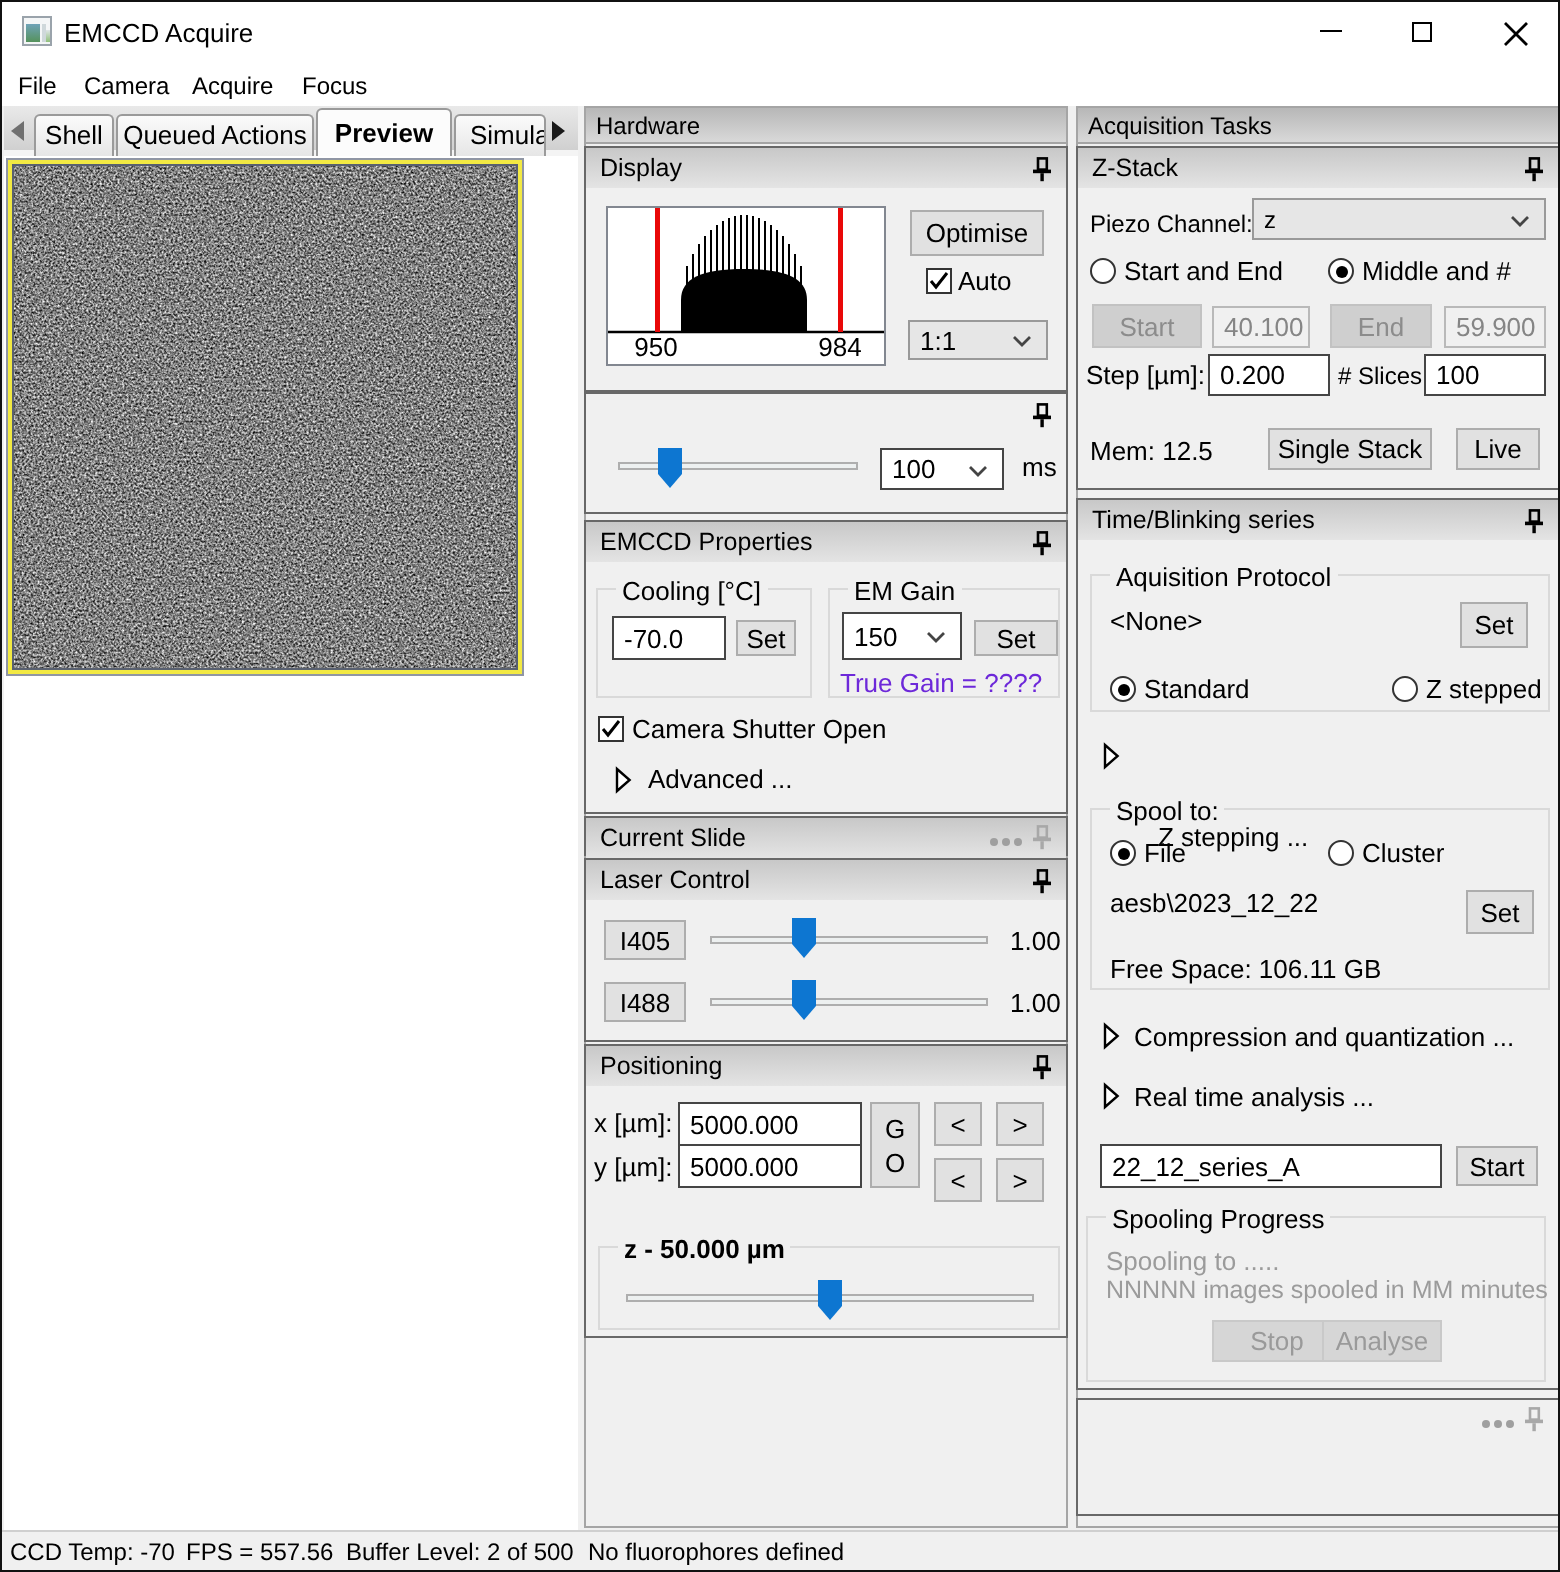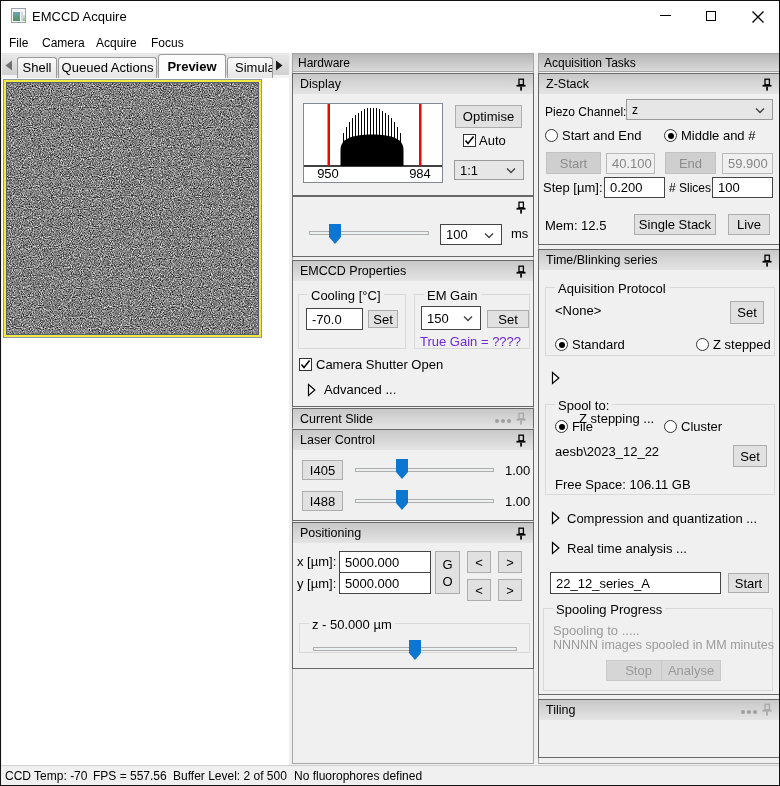--- a/index.html
+++ b/index.html
@@ -243,21 +243,21 @@
   </svg>
   <div class="lbl" style="left:4px;top:31px;">x [µm]:</div>
   <div class="inp" style="left:46px;top:28px;width:92px;height:22px;">5000.000</div>
   <div class="lbl" style="left:4px;top:53px;">y [µm]:</div>
   <div class="inp" style="left:46px;top:49px;width:92px;height:22px;">5000.000</div>
   <div class="btn" style="left:142px;top:28px;width:25px;height:43px;line-height:17px;">G<br>O</div>
   <div class="btn" style="left:174px;top:28px;width:24px;height:22px;">&lt;</div>
   <div class="btn" style="left:205px;top:28px;width:24px;height:22px;">&gt;</div>
   <div class="btn" style="left:174px;top:56px;width:24px;height:22px;">&lt;</div>
   <div class="btn" style="left:205px;top:56px;width:24px;height:22px;">&gt;</div>
-  <div class="gbox" style="left:6px;top:100px;width:231px;height:30px;">
+  <div class="gbox" style="left:6px;top:100px;width:231px;height:42px;font-weight:bold;">
     <div class="glab">z - 50.000 µm</div>
     <div class="track" style="left:13px;top:23px;width:204px;"></div>
     <svg class="abs" style="left:109px;top:16px;" width="12" height="20" viewBox="0 0 12 20">
         <path d="M0,0 H12 V13 L6,20 L0,13 Z" fill="#0d76d1"></path>
       </svg>
   </div>
 </div>
 
 <div class="abs" style="left:537px;top:52px;width:242px;height:711px;border:1px solid #a5a5a5;background:#f0f0f0;"></div>
 <div class="abs phdr" style="left:537px;top:52px;width:242px;height:19px;">Acquisition Tasks</div>
@@ -335,21 +335,20 @@
   <div class="gbox" style="left:4px;top:358px;width:230px;height:83px;">
     <div class="glab">Spooling Progress</div>
     <div class="lbl" style="left:9px;top:14px;color:#9b9b9b;">Spooling to .....</div>
     <div class="lbl" style="left:9px;top:29px;color:#9b9b9b;font-size:12.5px;">NNNNN images spooled in MM minutes</div>
     <div class="btn dis2" style="left:62px;top:51px;width:65px;height:21px;">Stop</div>
     <div class="btn dis2" style="left:117px;top:51px;width:60px;height:21px;">Analyse</div>
   </div>
 </div>
 
 <div class="abs sec" style="left:537px;top:698px;width:242px;height:59px;">
-  <div class="cap">Tiling</div>
   <div class="dots" style="right:34px;top:10px;"></div>
   <div class="dots" style="right:28px;top:10px;"></div>
   <div class="dots" style="right:22px;top:10px;"></div>
   <svg class="abs" style="right:7px;top:3px;" width="10" height="13" viewBox="0 0 10 13">
     <rect x="3" y="1.2" width="4.4" height="5.6" fill="none" stroke="#a8a8a8" stroke-width="1.3"></rect>
     <rect x="0.5" y="6.8" width="9" height="1.8" fill="#a8a8a8"></rect>
     <rect x="4.2" y="8.6" width="1.7" height="4" fill="#a8a8a8"></rect>
   </svg>
 </div>
 

